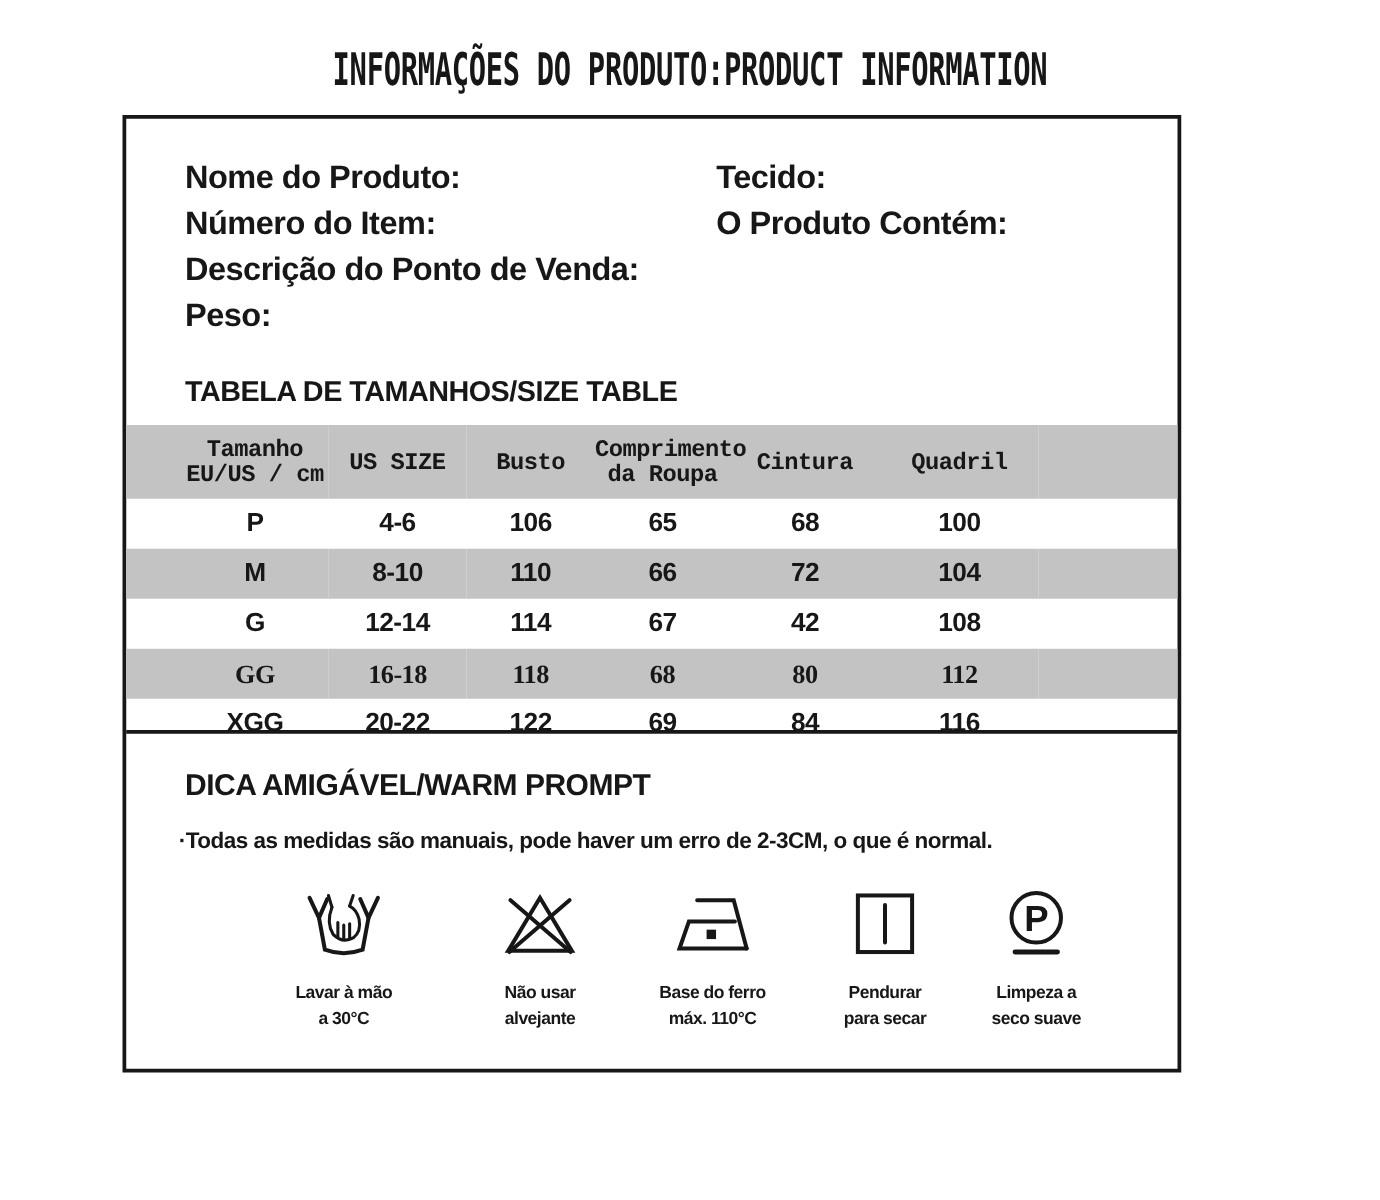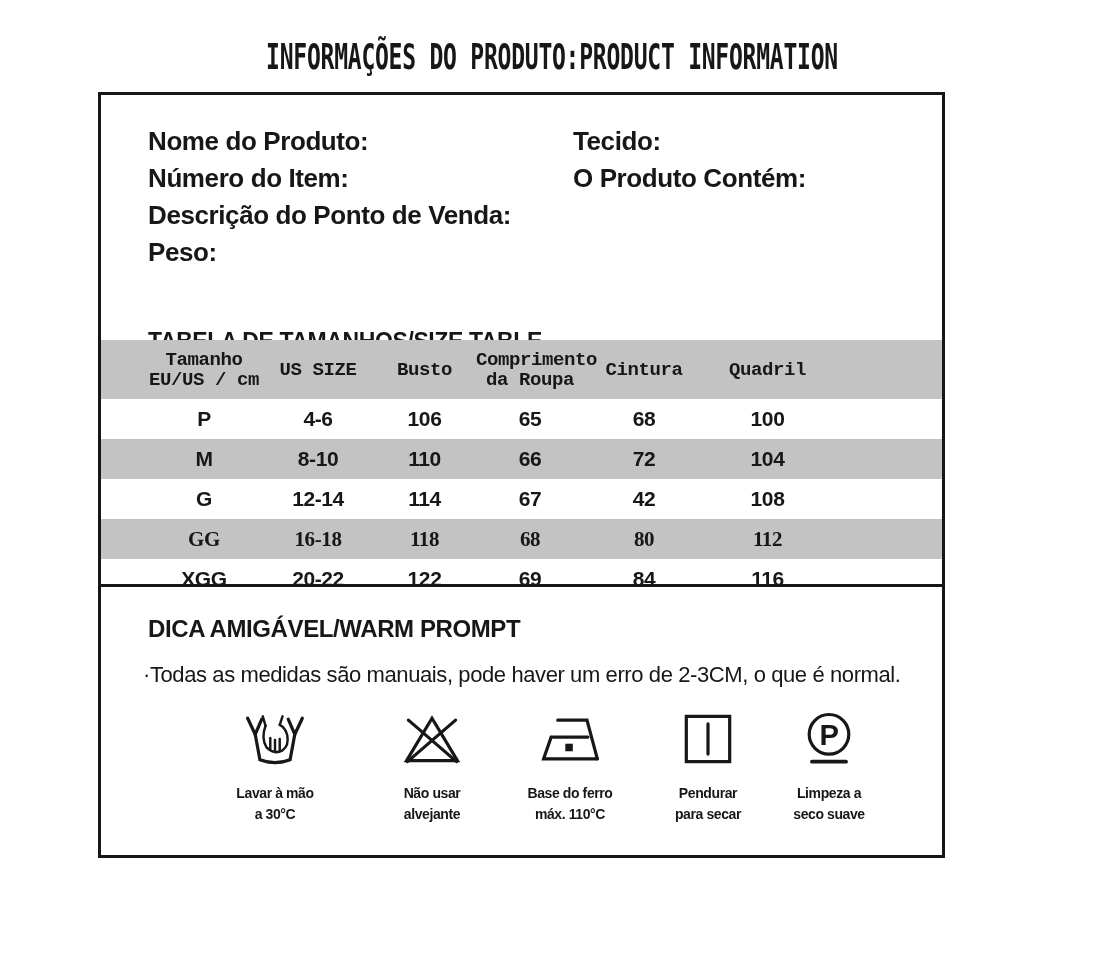--- a/index.html
+++ b/index.html
@@ -26,39 +26,39 @@
     border:3px solid #171717;
     background:#ffffff;
   }
   .lbl { position:absolute; font-size:26px; font-weight:700; white-space:nowrap; }
   .f-nome    { left:47px;  top:31px;  }
   .f-tecido  { left:472px; top:31px;  }
   .f-numero  { left:47px;  top:68px;  }
   .f-contem  { left:472px; top:68px;  }
   .f-desc    { left:47px;  top:105px; }
   .f-peso    { left:47px;  top:142px; }
-  .tbl-title { position:absolute; left:47px; top:205px; font-size:23px; font-weight:700; white-space:nowrap;margin-top:28px; }
+  .tbl-title { position:absolute; left:47px; top:205px; font-size:23px; font-weight:700; white-space:nowrap; }
   table {
     position:absolute; left:0; top:245px; width:841px;
     border-collapse:collapse; table-layout:fixed;
   }
   col.c1{width:162px} col.c2{width:110px} col.c3{width:103px}
   col.c4{width:108px} col.c5{width:120px} col.c6{width:127px} col.c7{width:111px}
   thead tr { height:59px;font-family:Liberation Mono, monospace; }
   tbody tr { height:40px; }
   th, td { text-align:center; font-weight:700; padding:0; vertical-align:middle; }
   th { font-size:19px; line-height:20px; white-space:nowrap; overflow:visible; }
   td { font-size:21px; white-space:nowrap; }
   th:first-child, td:first-child { padding-left:44px; }
   .stripe { background:#c3c3c3; }
   .th-line { display:block; }
   .th-line:empty { display:none; }
   .divider { position:absolute; left:0; top:489px; width:841px; height:3px; background:#171717; }
   .prompt-title { position:absolute; left:47px; top:520px; font-size:24px; font-weight:700; white-space:nowrap; }
-  .note { position:absolute; left:42px; top:567px; font-size:22px; font-weight:400; white-space:nowrap; }
+  .note { position:absolute; left:42px; top:567px; font-size:18px; font-weight:700; white-space:nowrap; }
   .icons { position:absolute; left:0; top:611px; width:841px; height:140px; }
   .care {
     position:absolute; top:0; width:170px;
     display:flex; flex-direction:column; align-items:center;
   }
   .care.p1{left:89px} .care.p2{left:246px} .care.p3{left:384px} .care.p4{left:522px} .care.p5{left:643px}
   .care svg { width:66px; height:66px; display:block; }
   .care svg path, .care svg circle, .care svg rect.frame {
     fill:none; stroke:#171717; stroke-width:3.4; stroke-linecap:round; stroke-linejoin:miter;
   }

